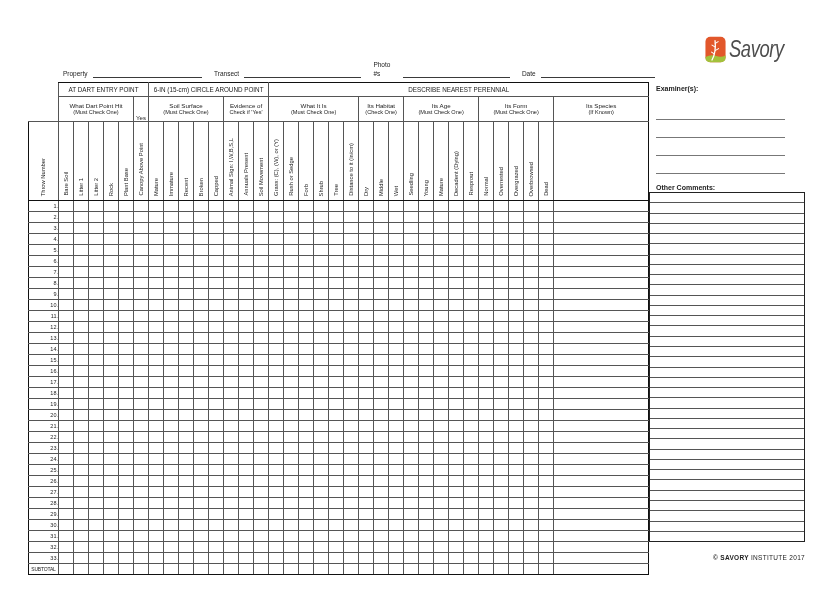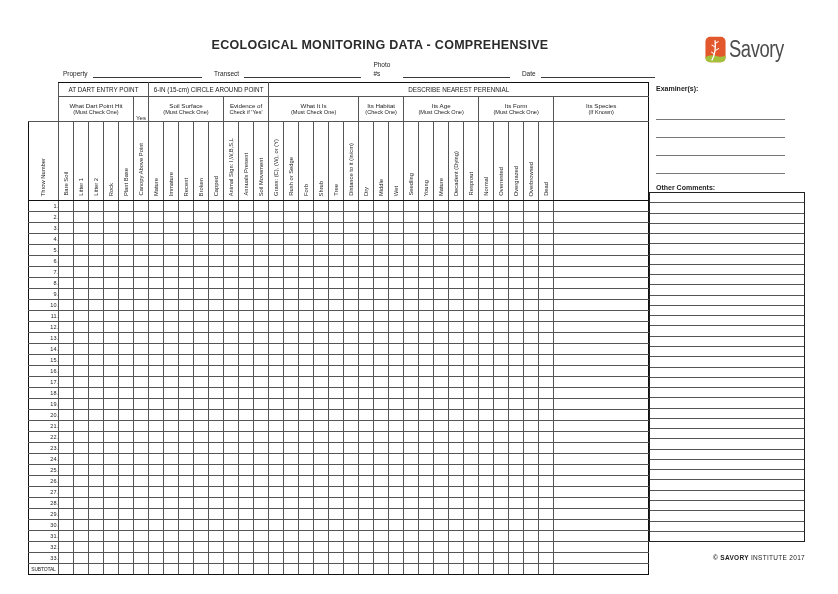--- a/index.html
+++ b/index.html
@@ -1,21 +1,21 @@
 <!DOCTYPE html>
 <html><head>
 <meta charset="utf-8">
 <style>
   html,body{margin:0;padding:0;background:#fff;}
   .page{position:relative;width:838px;height:594px;background:#fff;overflow:hidden;
         font-family:"Liberation Sans",sans-serif;color:#222;}
   
   .title{position:absolute;top:38px;left:0;width:760px;text-align:center;
          font-size:12.5px;font-weight:700;letter-spacing:.3px;color:#2b2b2b;}
-  .logo{position:absolute;top:36px;left:705px;display:flex;align-items:center;gap:3px;}
+  .logo{position:absolute;top:36px;left:705px;display:flex;align-items:center;gap:3px;font-style:italic;}
   .brand{font-size:23px;font-weight:400;color:#4d4d4d;transform:scaleX(.8);
          transform-origin:left center;letter-spacing:-.5px;}
   
   .meta-row{position:absolute;top:60px;left:63px;width:592px;display:flex;align-items:flex-end;}
   .meta-label{font-size:6.5px;color:#222;margin-right:5px;line-height:9px;}
   .meta-line{border-bottom:1.5px solid #3a3a3a;height:8px;margin-right:12px;}
   
   table.mon{position:absolute;left:28px;top:82px;border-collapse:collapse;table-layout:fixed;
             width:620px;}
   table.mon th,table.mon td{border:1px solid #555;padding:0;margin:0;font-weight:400;
@@ -53,21 +53,20 @@
   .comment-row:last-child{border-bottom:none;}
   
   .footer{position:absolute;top:554px;right:33px;font-size:6.5px;letter-spacing:.3px;color:#222;}
   .footer .b{font-weight:700;}
 </style>
 </head>
 <body>
 
 <div class="page">
 
-  <div class="title">ECOLOGICAL MONITORING DATA - COMPREHENSIVE</div>
 
   <div class="logo">
     <svg width="21" height="27" viewBox="0 0 24 30">
       <rect x="0.5" y="0.5" width="23" height="29" rx="5.5" fill="#E2572B"></rect>
       <path d="M0.5 23.5 Q7 20.5 13 22.5 Q19 24.5 23.5 21.5 L23.5 24 Q23.5 29.5 17.5 29.5 L6.5 29.5 Q0.5 29.5 0.5 24 Z" fill="#A3C13C"></path>
       <path d="M8 27 Q13 18 11.5 5" stroke="#fff" fill="none" stroke-width="1.5" stroke-linecap="round"></path>
       <path d="M11.8 8 L15 6 M11.3 12 L8 10 M12 16 L15.5 14 M10.5 20 L7.5 18" stroke="#fff" fill="none" stroke-width="1.2" stroke-linecap="round"></path>
     </svg>
     <span class="brand">Savory</span>
   </div>

